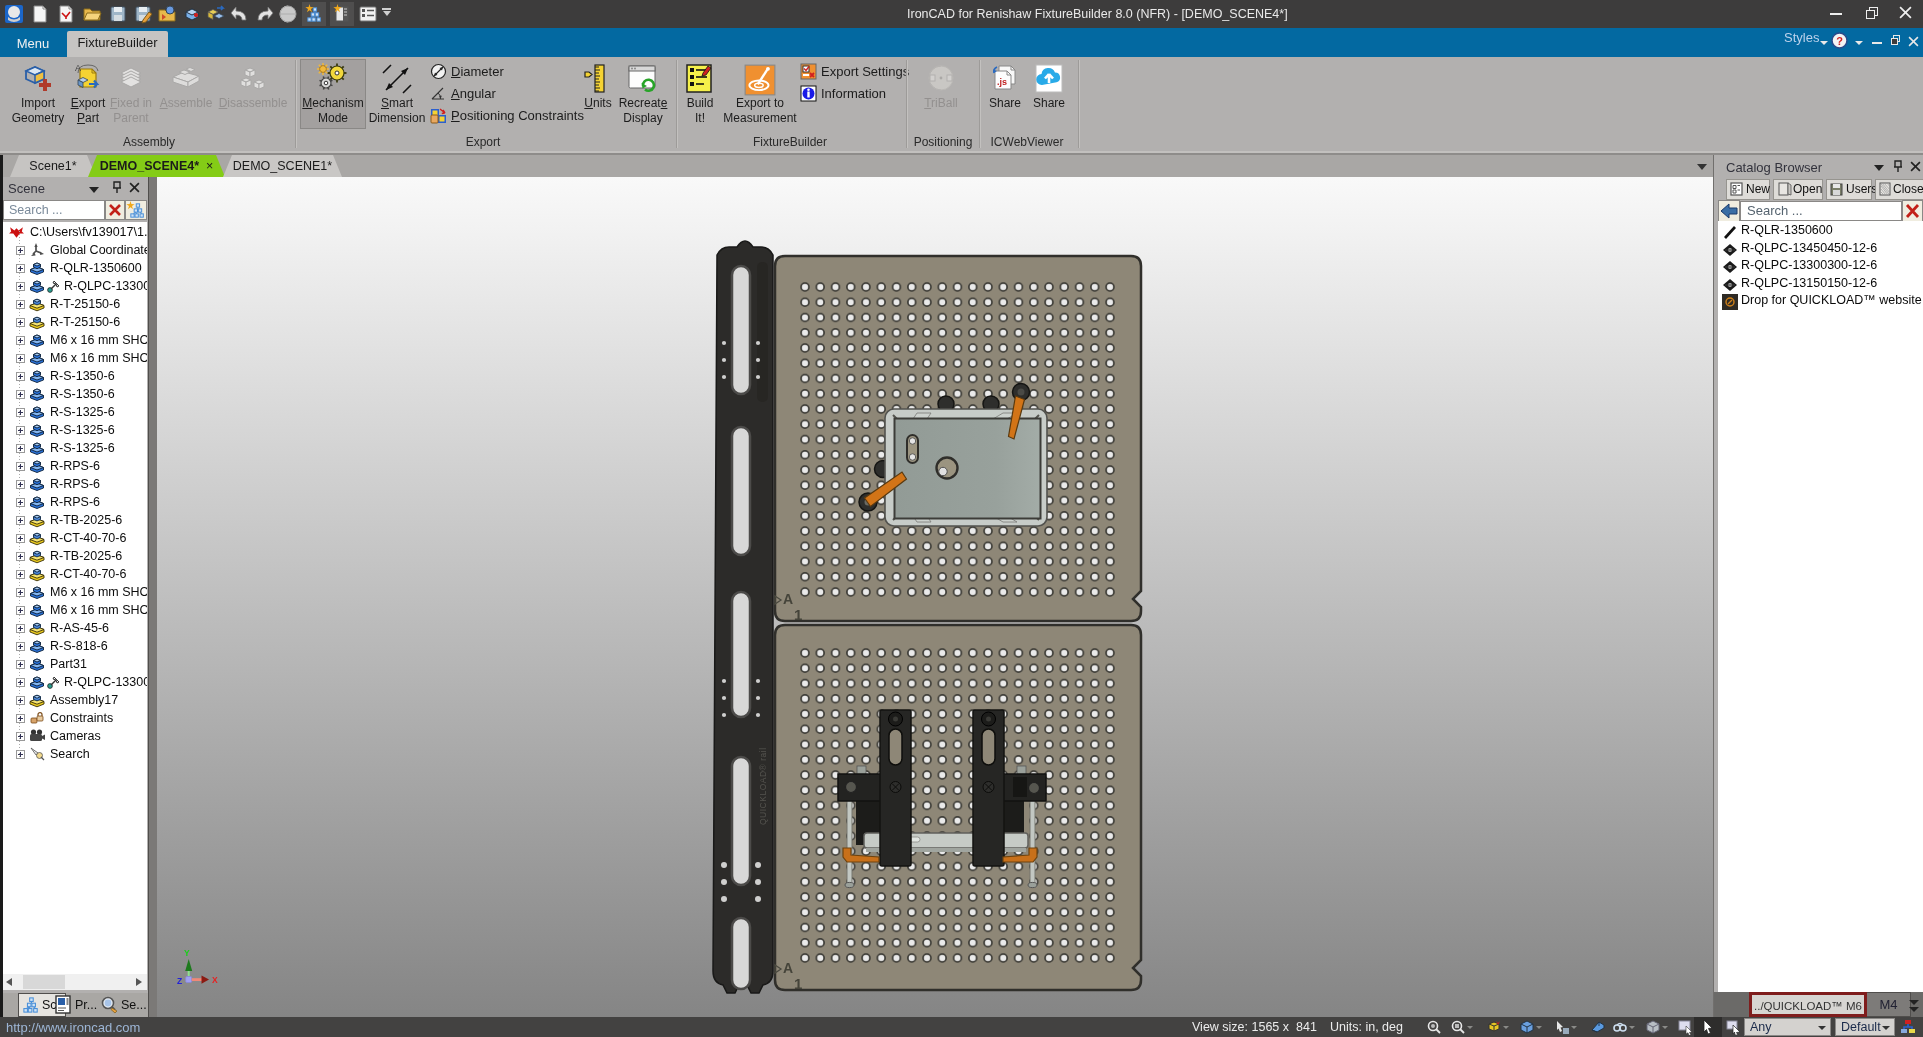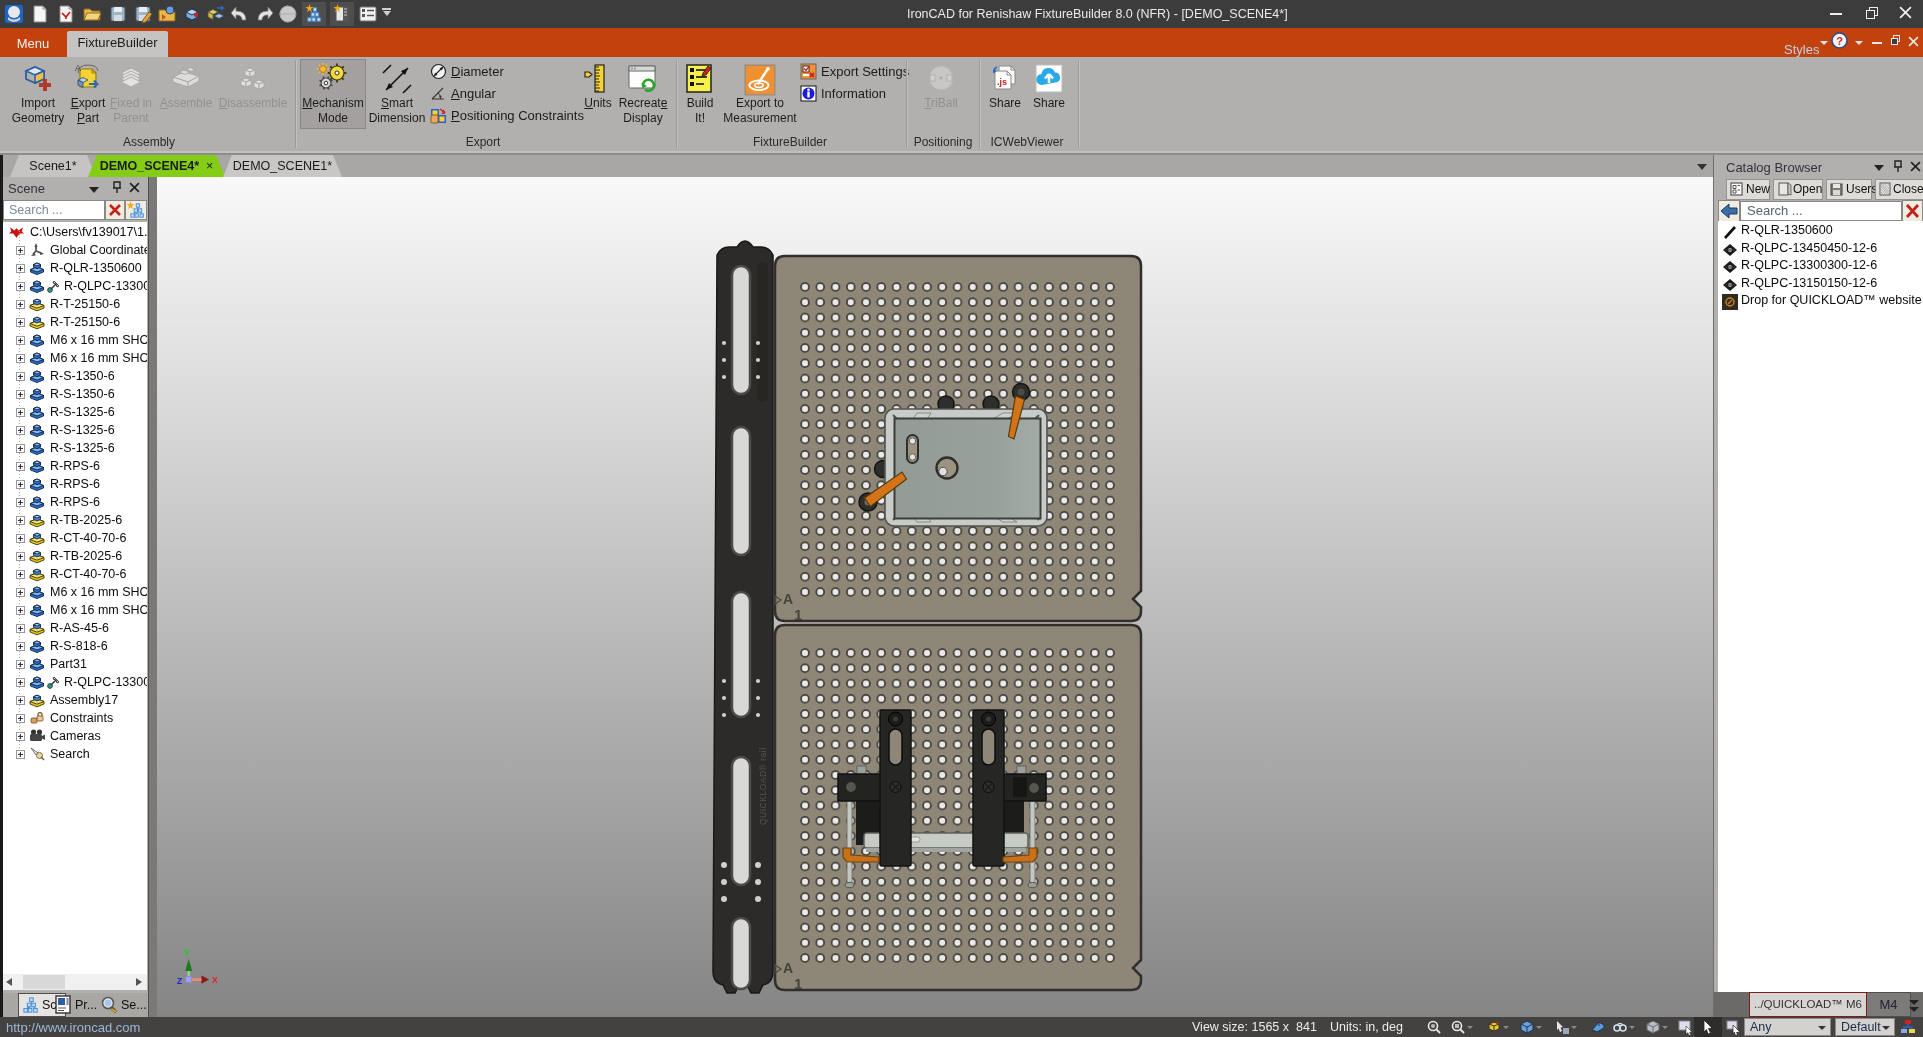--- a/index.html
+++ b/index.html
@@ -1,19 +1,19 @@
 <!DOCTYPE html>
 <html><head><meta charset="utf-8"><style>
 *{margin:0;padding:0;box-sizing:border-box}
 html,body{width:1923px;height:1037px;overflow:hidden;font-family:"Liberation Sans",sans-serif}
 #app{position:absolute;inset:0;width:1923px;height:871px;background:#b2b0af}
 .abs{position:absolute}
 #titlebar{left:0;top:0;width:1923px;height:28px;background:#3d3c3c}
 #title{left:907px;top:7px;color:#e9e9e9;font-size:12.5px}
-#tabrow{left:0;top:28px;width:1923px;height:29px;background:#c2410c}
+#tabrow{left:0;top:28px;width:1923px;height:29px;background:#0369a1}
 #ribbon{left:0;top:57px;width:1923px;height:96px;background:#b2b0af}
 #ribbonline{left:0;top:153px;width:1923px;height:2px;background:#8e8c8a}
 #doctabs{left:0;top:155px;width:1923px;height:22px;background:#a9a7a5}
 .dtab{position:absolute;top:0;height:22px;color:#1b1b1b;font-size:12.5px;line-height:22px;text-align:center}
 .bigbtn{position:absolute;text-align:center;color:#1c1c1c;font-size:12px;line-height:15px}
 .bigbtn.dis{color:#93908f}
 .smallrow{position:absolute;color:#1c1c1c;font-size:13px}
 .grplabel{position:absolute;top:78px;color:#2a2a2a;font-size:12px;width:200px;text-align:center}
 .gsep{position:absolute;top:3px;height:88px;width:2px;border-left:1px solid #9d9b99;border-right:1px solid #c3c1bf}
 u{text-decoration:underline}
@@ -29,21 +29,21 @@
 #viewport{left:157px;top:177px;width:1556px;height:840px;background:linear-gradient(180deg,#f9f9f9 0%,#858585 100%)}
 #rightpanel{left:1713px;top:155px;width:210px;height:862px;background:#b2b0af;border-left:1px solid #716f6d}
 #rp-title{left:12px;top:5px;color:#32323c;font-size:13px}
 .rpbtn{position:absolute;top:24px;height:21px;background:#dedcd8;border:1px solid #96948f;color:#111;font-size:12px;text-align:left}
 #rp-search{left:26px;top:46px;width:162px;height:20px;background:#fff;border:1px solid #8a8886;color:#55636f;font-size:13px;padding:1px 0 0 6px}
 #rp-list{left:4px;top:66px;width:206px;height:923px;background:#fff}
 .citem{position:absolute;left:23px;font-size:12.5px;color:#0a0a0a;white-space:nowrap}
 #statusbar{left:0;top:1017px;width:1923px;height:20px;background:#434241;color:#ececec;font-size:12.5px}
 .sbt{position:absolute;top:3px}
 #rp-tabs{left:0px;top:837px;width:210px;height:25px;background:#6b6a68}
-.seltab{position:absolute;left:35px;top:0px;width:118px;height:25px;background:#d7d5d2;border:1px solid #7f1d1d;color:#333;font-size:11.5px;text-align:center;line-height:23px}
+.seltab{position:absolute;left:35px;top:0px;width:118px;height:25px;background:#d7d5d2;border:3px solid #7f1d1d;color:#333;font-size:11.5px;text-align:center;line-height:23px}
 .m4tab{position:absolute;left:153px;top:0px;width:44px;height:25px;background:#7d7b79;border:1px solid #504e4c;border-left:none;color:#223;font-size:13px;text-align:center;line-height:23px}
 #lp-tabs{left:0;top:816px;width:148px;height:24px;background:#a9a7a4}
 .lptab{position:absolute;top:0;height:24px;font-size:12.5px;color:#111}
 .hscroll{left:3px;top:797px;width:144px;height:16px;background:#f0f0f0}
 </style></head><body>
 <div id="app">
     <svg width="0" height="0" style="position:absolute">
       <defs>
 <symbol id="i-bluepart" viewBox="0 0 16 16">
           <path d="M1.5 9.5 L8 7 L14.5 9.5 L14.5 12 L8 14.5 L1.5 12 Z" fill="#2a72d8" stroke="#0c2038" stroke-width="0.9"></path>
@@ -187,21 +187,21 @@
       <div class="abs" style="left:1830px;top:13px;width:12px;height:2px;background:#eee"></div>
       <div class="abs" style="left:1869px;top:7px;width:9px;height:9px;border:1.5px solid #eee"></div>
       <div class="abs" style="left:1866px;top:10px;width:9px;height:9px;border:1.5px solid #eee;background:#3d3c3c"></div>
       <svg class="abs" style="left:1899px;top:6px" width="13" height="13" viewBox="0 0 12 12">
         <path d="M1 1 L11 11 M11 1 L1 11" stroke="#eee" stroke-width="1.6"></path>
       </svg>
     </div>
     <div id="tabrow" class="abs">
       <div class="abs" style="left:8px;top:5px;width:50px;height:24px;color:#f0f0f0;font-size:13px;text-align:center;line-height:22px">Menu</div>
       <div class="abs" style="left:67px;top:3px;width:101px;height:26px;background:#c6c4c2;color:#1a1a1a;font-size:13px;text-align:center;line-height:24px;border-radius:2px 2px 0 0">FixtureBuilder</div>
-      <div class="abs" style="left:1784px;top:14px;color:#bcd2ec;font-size:13px">Styles</div>
+      <div class="abs" style="left:1784px;top:2px;color:#bcd2ec;font-size:13px">Styles</div>
       <div class="abs" style="left:1820px;top:13px;width:0;height:0;border-left:4px solid transparent;border-right:4px solid transparent;border-top:4px solid #e8e8e8"></div>
       <svg class="abs" style="left:1831px;top:4px" width="17" height="17" viewBox="0 0 17 17">
         <circle cx="8.5" cy="8.5" r="7.5" fill="#f4f4f4" stroke="#2a4a8a" stroke-width="1.5"></circle>
         <text x="8.5" y="12.5" font-size="11" font-weight="bold" fill="#d02020" text-anchor="middle" font-family="Liberation Sans">?</text>
       </svg>
       <div class="abs" style="left:1855px;top:13px;width:0;height:0;border-left:4px solid transparent;border-right:4px solid transparent;border-top:4px solid #e8e8e8"></div>
       <div class="abs" style="left:1872px;top:14px;width:10px;height:2px;background:#e8e8e8"></div>
       <div class="abs" style="left:1893px;top:7px;width:7px;height:7px;border:1.2px solid #e8e8e8"></div>
       <div class="abs" style="left:1891px;top:10px;width:7px;height:7px;border:1.2px solid #e8e8e8;background:#3d3c3c"></div>
       <svg class="abs" style="left:1908px;top:8px" width="11" height="11" viewBox="0 0 10 10">

